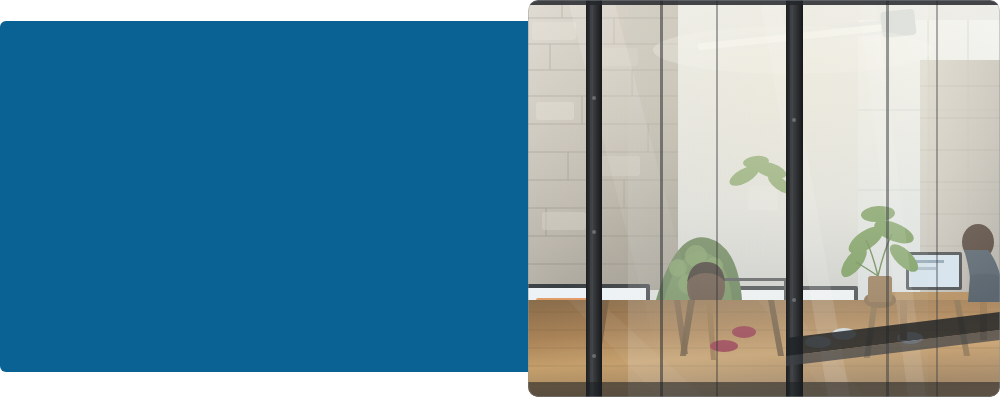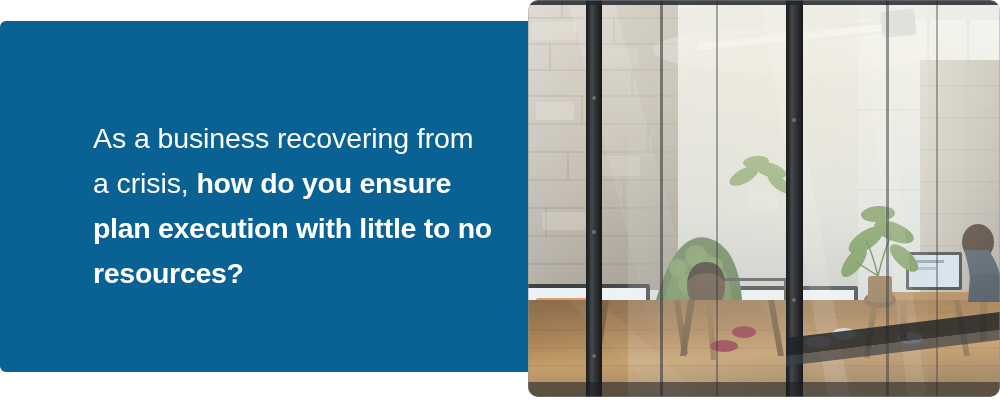--- a/index.html
+++ b/index.html
@@ -57,23 +57,20 @@
     <svg width="600" height="360" viewBox="0 0 600 360" xmlns="http://www.w3.org/2000/svg">
       <defs>
         <clipPath id="bpClip">
           <path d="M 6,0 L 546,0 L 579,351 L 6,351 A 6,6 0 0 1 0,345 L 0,6 A 6,6 0 0 1 6,0 Z"></path>
         </clipPath>
       </defs>
       <path d="M 6,0 L 546,0 L 579,351 L 6,351 A 6,6 0 0 1 0,345 L 0,6 A 6,6 0 0 1 6,0 Z" fill="#0A6193"></path>
     </svg>
   </div>
 
-  <div class="headline">
-    <span class="light">As a business recovering from a crisis, </span><span class="bold">how do you ensure plan execution with little to no resources?</span>
-  </div>
 
   <div class="photo">
     <svg width="472" height="397" viewBox="0 0 472 397" xmlns="http://www.w3.org/2000/svg">
       <defs>
         <linearGradient id="floorG" x1="0" y1="0" x2="0.3" y2="1">
           <stop offset="0%" stop-color="#7d5a33"></stop>
           <stop offset="35%" stop-color="#a0723f"></stop>
           <stop offset="65%" stop-color="#c29357"></stop>
           <stop offset="100%" stop-color="#8d6a43"></stop>
         </linearGradient>

